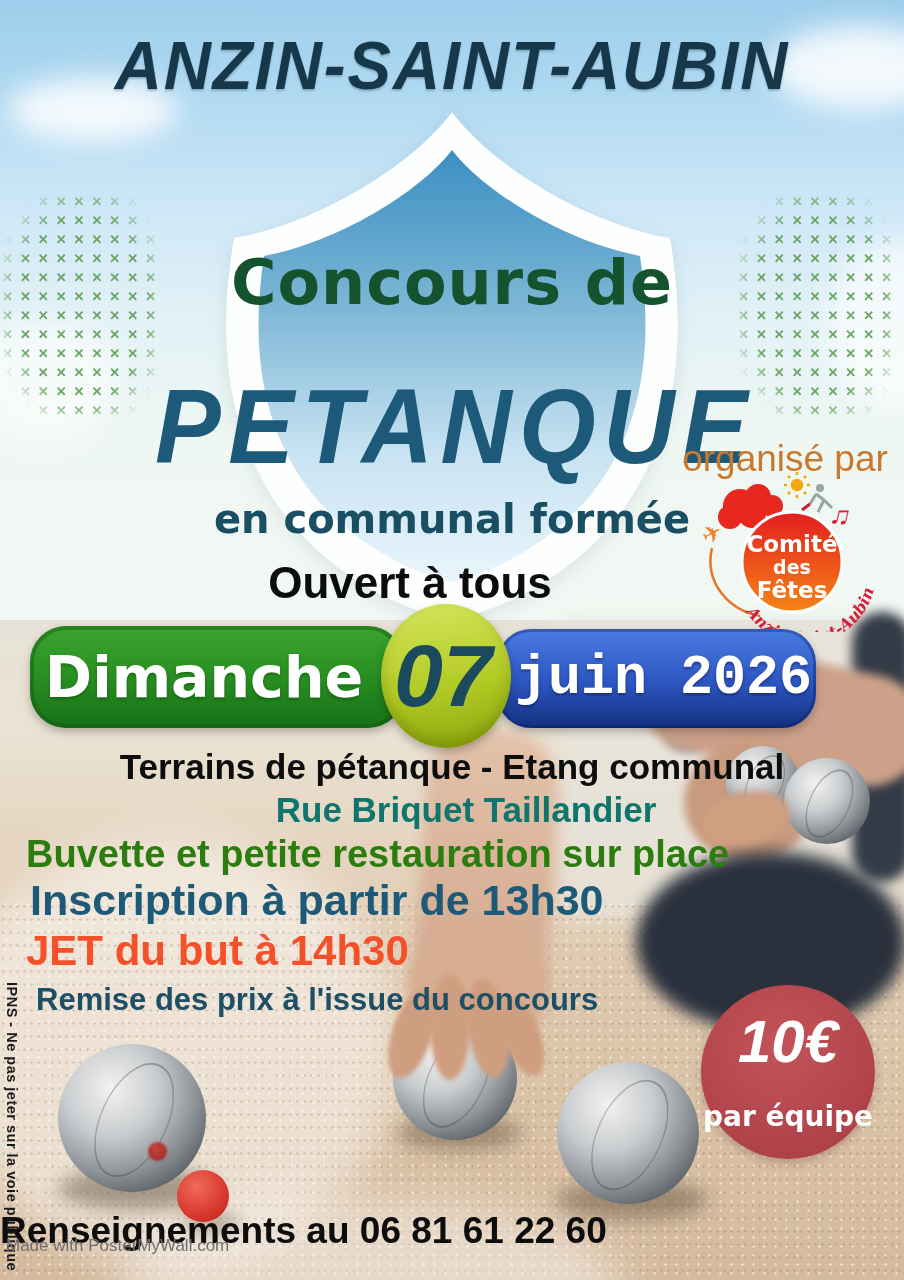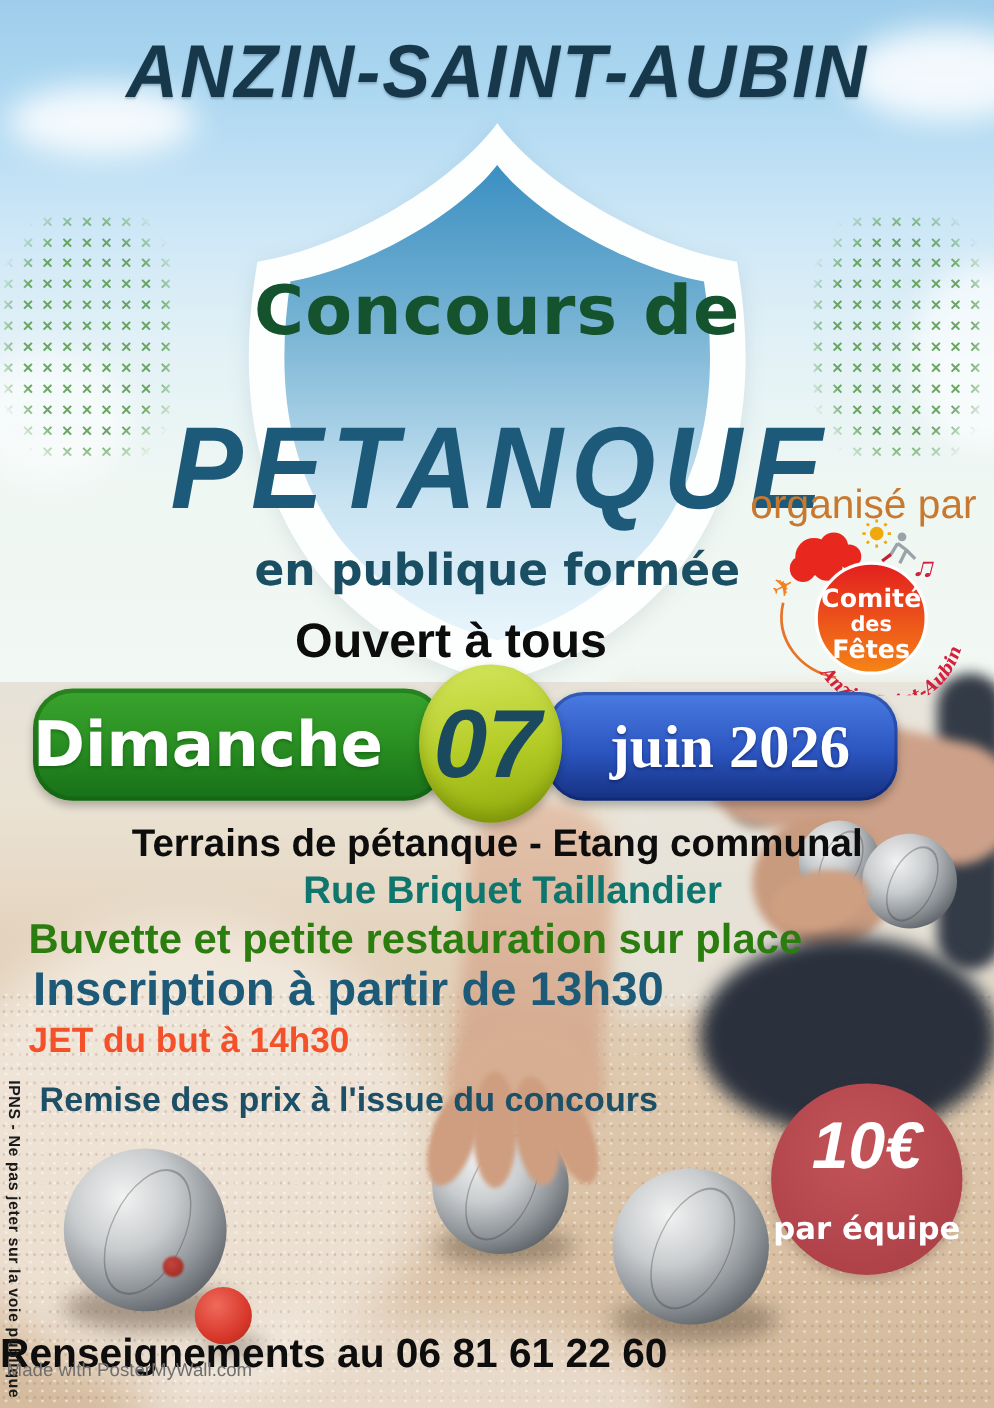--- a/index.html
+++ b/index.html
@@ -45,28 +45,28 @@
 
   
   .organise{left:672px;top:438px;width:226px;text-align:center;font-size:37px;
             color:#c9792f;z-index:6;}
   .logo{left:698px;top:472px;width:200px;height:160px;z-index:6;}
 
   
   .ban-green{left:30px;top:626px;width:374px;height:102px;border-radius:36px;z-index:7;
              background:linear-gradient(180deg,#3aa42e 0%,#2d9424 40%,#177018 100%);
              box-shadow:inset 0 0 0 4px rgba(18,90,14,.45),0 4px 8px rgba(0,0,0,.25);
-             display:flex;align-items:center;justify-content:flex-start;}
+             display:flex;align-items:center;justify-content:center;}
   .ban-green span{color:#fff;font-family:"DejaVu Sans",sans-serif;font-weight:bold;
                   font-size:57px;padding-right:26px;text-shadow:0 2px 3px rgba(0,60,0,.4);}
   .ban-blue{left:497px;top:629px;width:319px;height:99px;border-radius:34px;z-index:7;
             background:linear-gradient(180deg,#4a7ce2 0%,#2c55c0 55%,#14307f 100%);
             box-shadow:inset 0 0 0 3px rgba(10,30,100,.35),0 4px 8px rgba(0,0,0,.25);
             display:flex;align-items:center;justify-content:center;}
-  .ban-blue span{color:#fff;font-family:Liberation Serif, serif;font-weight:bold;
+  .ban-blue span{color:#fff;font-family:Liberation Mono, monospace;font-weight:bold;
                  font-size:55px;padding-left:14px;text-shadow:0 2px 3px rgba(0,0,60,.4);}
   .ban-ellipse{left:381px;top:604px;width:130px;height:144px;border-radius:50%;z-index:8;
                background:linear-gradient(170deg,#d5e75e 0%,#b3cb25 55%,#8fa90c 100%);
                box-shadow:inset 0 -8px 14px rgba(90,110,0,.4),0 4px 8px rgba(0,0,0,.25);
                display:flex;align-items:center;justify-content:center;}
   .ban-ellipse span{font-size:88px;font-weight:bold;font-style:italic;color:#1b4a5e;
                     font-family:"Liberation Sans",sans-serif;padding-right:6px;}
 
   
   .sand{left:0;top:620px;width:904px;height:660px;
@@ -119,21 +119,21 @@
   .cochonnet{left:177px;top:1170px;width:52px;height:52px;border-radius:50%;
              background:radial-gradient(circle at 38% 32%,#ef6a5c,#d8392c 60%,#b02317);}
   .sh-c{left:182px;top:1214px;width:58px;height:18px;}
 
   
   .details{z-index:9;font-weight:bold;white-space:nowrap;}
   .terrains{left:0;top:747px;width:904px;text-align:center;font-size:35px;color:#0d0d0d;}
   .rue{left:0;top:790px;width:904px;text-align:center;font-size:35px;color:#0f766e;padding-left:14px;}
   .buvette{left:26px;top:833px;font-size:38px;color:#2b7d10;}
   .inscription{left:30px;top:876px;font-size:43px;color:#1d5a78;}
-  .jet{left:26px;top:927px;font-size:32px;color:#f4502a;}
+  .jet{left:26px;top:927px;font-size:42px;color:#f4502a;}
   .remise{left:36px;top:982px;font-size:31px;color:#1d4f66;}
 
   
   .badge{left:701px;top:985px;width:174px;height:174px;border-radius:50%;z-index:9;
          background:radial-gradient(circle at 45% 35%,#c25459,#b0434a 70%,#a53d44);
          display:flex;flex-direction:column;align-items:center;justify-content:center;
          box-shadow:0 4px 10px rgba(80,30,30,.25);gap:24px;}
   .badge .amount{color:#fff;font-size:60px;font-weight:bold;font-style:italic;line-height:1;
                  font-family:"Liberation Sans",sans-serif;}
   .badge .per{color:#fff;font-size:28px;font-weight:bold;margin-top:4px;
@@ -239,21 +239,21 @@
           <stop offset="0.7" stop-color="#c8e3f2"></stop>
           <stop offset="1" stop-color="#e9f5fb"></stop>
         </linearGradient>
       </defs>
       <path d="M300 6 C262 58 166 118 82 132 C66 226 70 330 138 416 C186 472 244 502 300 514 C356 502 414 472 462 416 C530 330 534 226 518 132 C434 118 338 58 300 6 Z" fill="#fdfefe"></path>
       <path d="M300 44 C268 86 186 136 112 150 C100 230 104 318 162 390 C204 438 252 464 300 476 C348 464 396 438 438 390 C496 318 500 230 488 150 C414 136 332 86 300 44 Z" fill="url(#shieldGrad)"></path>
     </svg>
   </div>
   <div class="abs sh-txt concours">Concours de</div>
   <div class="abs sh-txt petanque">PETANQUE</div>
-  <div class="abs sh-txt doublette">en publique formée</div>
+  <div class="abs sh-txt doublette">en communal formée</div>
   <div class="abs organise">organisé par</div>
 
   <div class="abs sh-txt ouvert">Ouvert à tous</div>
   <div class="abs logo">
     <svg width="200" height="160" viewBox="0 0 200 160">
       <defs>
         <linearGradient id="logoGrad" x1="0" y1="0" x2="0" y2="1">
           <stop offset="0" stop-color="#e31e1f"></stop>
           <stop offset="1" stop-color="#f58516"></stop>
         </linearGradient>

